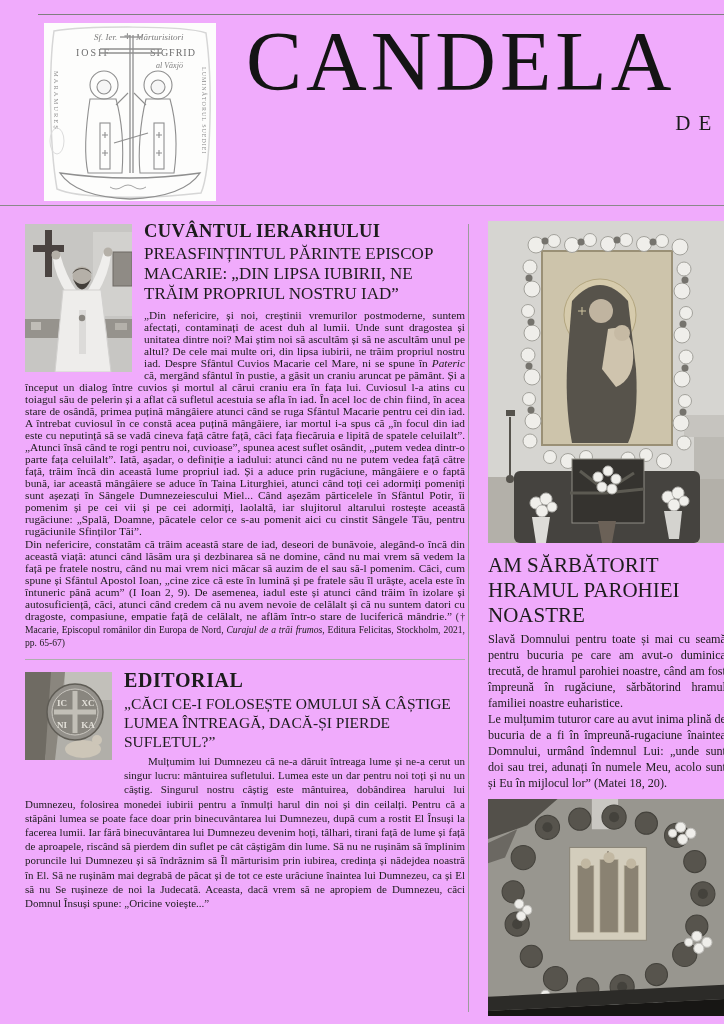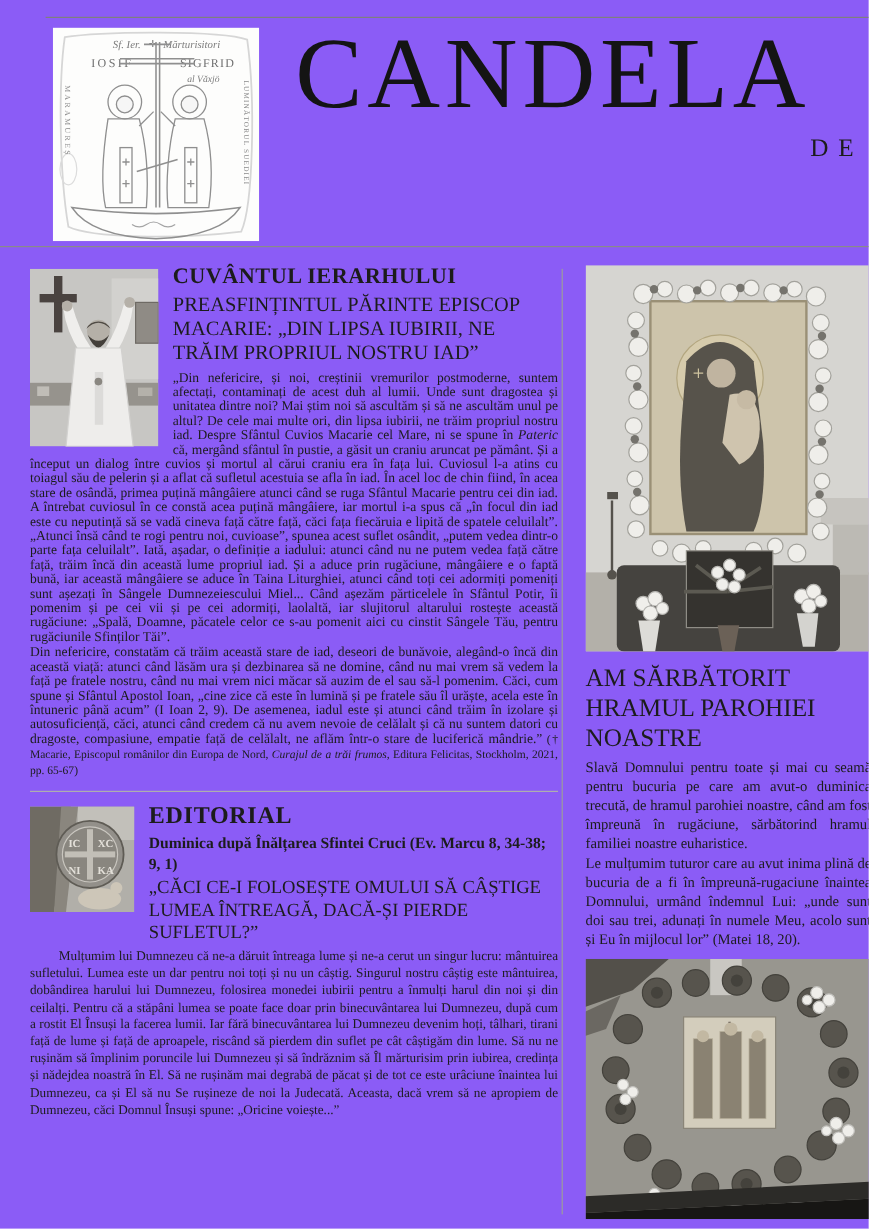--- a/index.html
+++ b/index.html
@@ -1,16 +1,16 @@
 <!DOCTYPE html>
 <html lang="ro"><head>
 <meta charset="utf-8">
 <style>
   html,body{margin:0;padding:0;background:#ffffff;}
-  .page{position:relative;width:724px;height:1024px;background:#8b5cf6;overflow:hidden;
+  .page{position:relative;width:724px;height:1024px;background:#f0abfc;overflow:hidden;
         font-family:"Liberation Serif", serif;color:#1c1c1c;}
   .rule-top{position:absolute;top:14px;left:38px;right:0;border-top:1px solid #7f7f7f;}
   .rule-header-bottom{position:absolute;top:205px;left:0;right:0;border-top:1px solid #8a8a8a;}
 
   
   .header{position:absolute;top:23px;left:44px;right:20px;height:180px;display:flex;}
   .logo-box{width:172px;height:178px;flex:none;}
   .masthead{flex:1;margin-left:30px;display:flex;flex-direction:row;min-width:0;}
   .masthead-title{font-size:84px;line-height:78px;letter-spacing:4px;color:#141414;white-space:nowrap;}
   .masthead-sub{display:flex;align-items:center;margin-top:20px;white-space:nowrap;}
@@ -171,21 +171,20 @@
           <rect x="29" y="37.5" width="42" height="5" fill="#c2bfb7"></rect>
           <g font-family="Liberation Serif, serif" font-size="9" font-weight="bold" fill="#e3e0d9" text-anchor="middle">
             <text x="37" y="34">IC</text>
             <text x="63" y="34">XC</text>
             <text x="37" y="56">NI</text>
             <text x="63" y="56">KA</text>
           </g>
         </svg>
       </div>
       <h2 class="kicker2">EDITORIAL</h2>
-      <h4 class="ed-sub">Duminica după Înălțarea Sfintei Cruci (Ev. Marcu 8, 34-38; 9, 1)</h4>
       <div class="ed-quote">„CĂCI CE-I FOLOSEȘTE OMULUI SĂ CÂȘTIGE LUMEA ÎNTREAGĂ, DACĂ-ȘI PIERDE SUFLETUL?”</div>
       <p class="ed-body">Mulțumim lui Dumnezeu că ne-a dăruit întreaga lume și ne-a cerut un singur lucru: mântuirea sufletului. Lumea este un dar pentru noi toți și nu un câștig. Singurul nostru câștig este mântuirea, dobândirea harului lui Dumnezeu, folosirea monedei iubirii pentru a înmulți harul din noi și din ceilalți. Pentru că a stăpâni lumea se poate face doar prin binecuvântarea lui Dumnezeu, după cum a rostit El Însuși la facerea lumii. Iar fără binecuvântarea lui Dumnezeu devenim hoți, tâlhari, tirani față de lume și față de aproapele, riscând să pierdem din suflet pe cât câștigăm din lume. Să nu ne rușinăm să împlinim poruncile lui Dumnezeu și să îndrăznim să Îl mărturisim prin iubirea, credința și nădejdea noastră în El. Să ne rușinăm mai degrabă de păcat și de tot ce este urâciune înaintea lui Dumnezeu, ca și El să nu Se rușineze de noi la Judecată. Aceasta, dacă vrem să ne apropiem de Dumnezeu, căci Domnul Însuși spune: „Oricine voiește...”</p>
     </div>
   </div>
 
   <div class="vrule"></div>
 
   <div class="rightcol hram">
     <div class="photo-icon">
       <svg width="238" height="322" viewBox="0 0 238 322">

